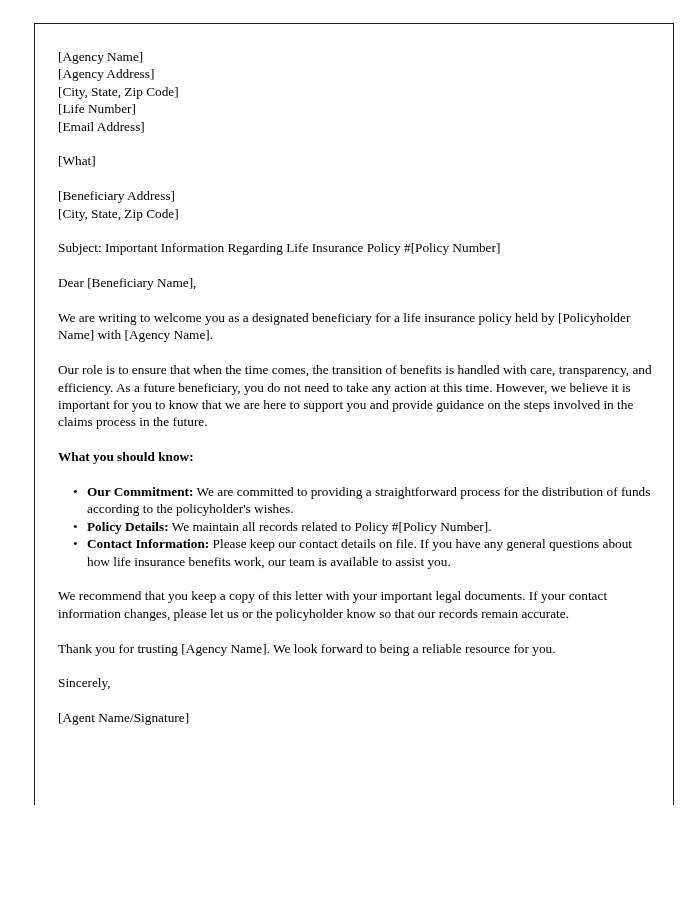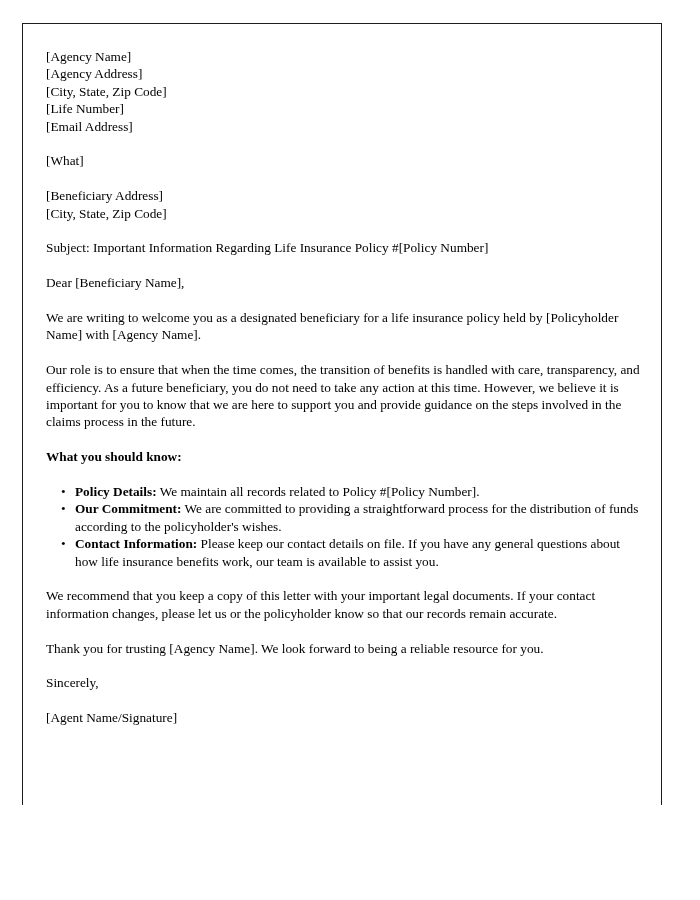--- a/index.html
+++ b/index.html
@@ -9,21 +9,21 @@
   }
   body {
     width: 700px;
     height: 900px;
     overflow: hidden;
     font-family: "Liberation Serif", "DejaVu Serif", serif;
   }
 
   #page {
     position: absolute;
-    left: 22px;
+    left: 34px;
     top: 23px;
     width: 640px;   
     height: 782px;  
     box-sizing: border-box;
     border-left: 1px solid #1c1c1c;
     border-right: 1px solid #1c1c1c;
     border-top: 1px solid #1c1c1c;
     border-bottom: none;
     background: #ffffff;
     overflow: hidden;
@@ -125,22 +125,22 @@
 
     <p class="para">Our role is to ensure that when the time comes, the transition of benefits is handled with care, transparency, and efficiency. As a future beneficiary, you do not need to take any action at this time. However, we believe it is important for you to know that we are here to support you and provide guidance on the steps involved in the claims process in the future.</p>
 
     <div class="gap"></div>
 
     <p class="para b">What you should know:</p>
 
     <div class="gap"></div>
 
     <ul class="bullets">
+      <li><span class="b">Our Commitment:</span> <span>We are committed to providing a straightforward process for the distribution of funds according to the policyholder's wishes.</span></li>
       <li><span class="b">Policy Details:</span> <span>We maintain all records related to Policy #[Policy Number].</span></li>
-      <li><span class="b">Our Commitment:</span> <span>We are committed to providing a straightforward process for the distribution of funds according to the policyholder's wishes.</span></li>
       <li><span class="b">Contact Information:</span> <span>Please keep our contact details on file. If you have any general questions about how life insurance benefits work, our team is available to assist you.</span></li>
     </ul>
 
     <div class="gap"></div>
 
     <p class="para">We recommend that you keep a copy of this letter with your important legal documents. If your contact information changes, please let us or the policyholder know so that our records remain accurate.</p>
 
     <div class="gap"></div>
 
     <p class="para">Thank you for trusting [Agency Name]. We look forward to being a reliable resource for you.</p>

